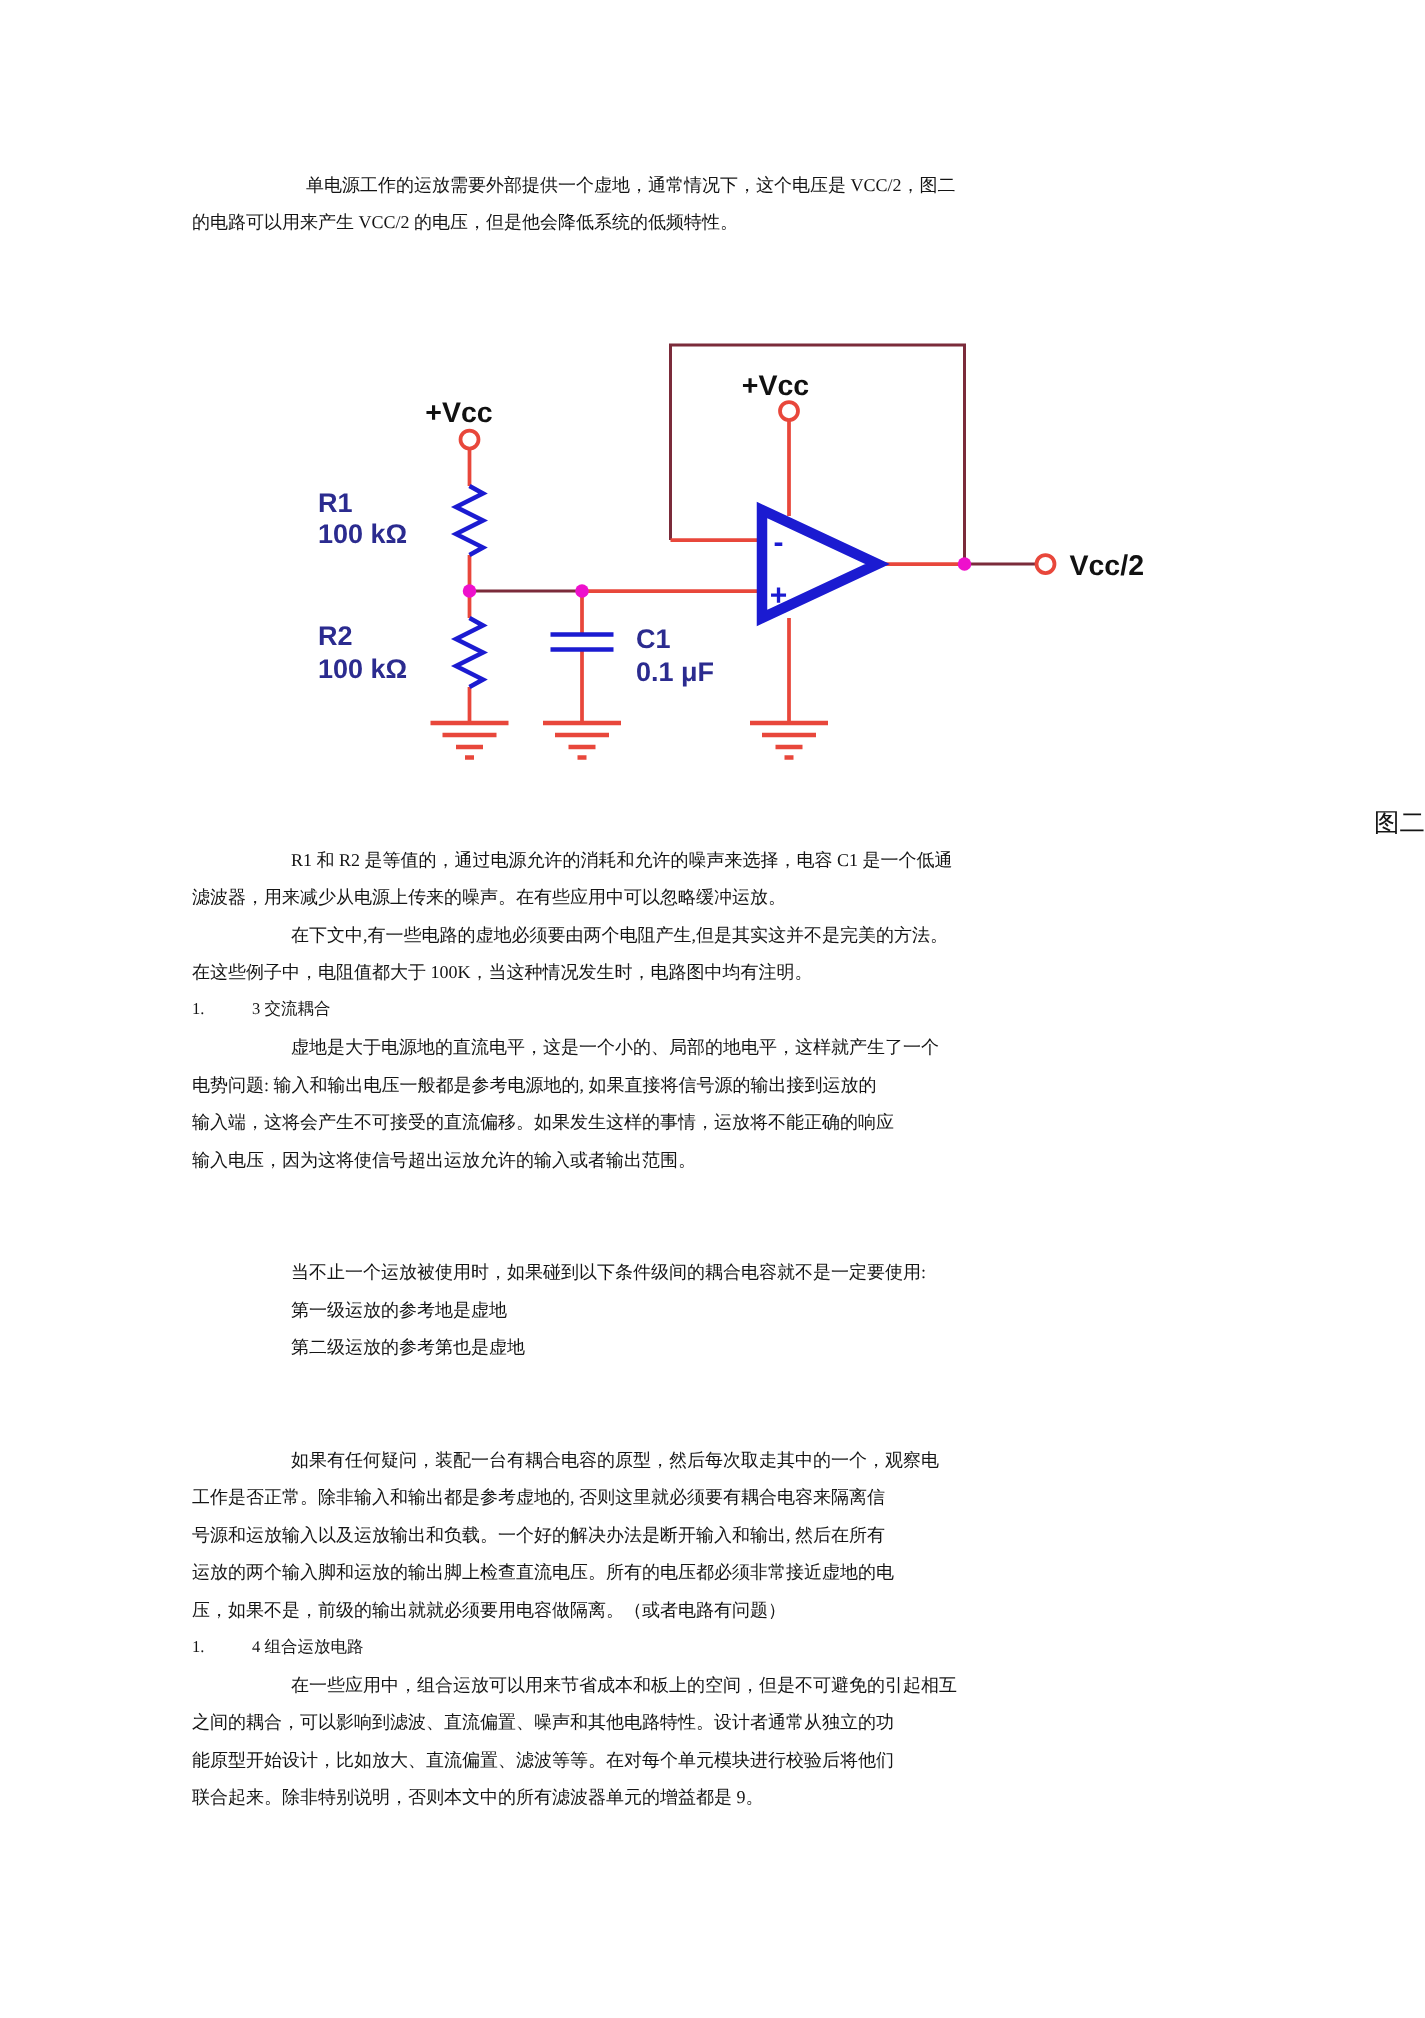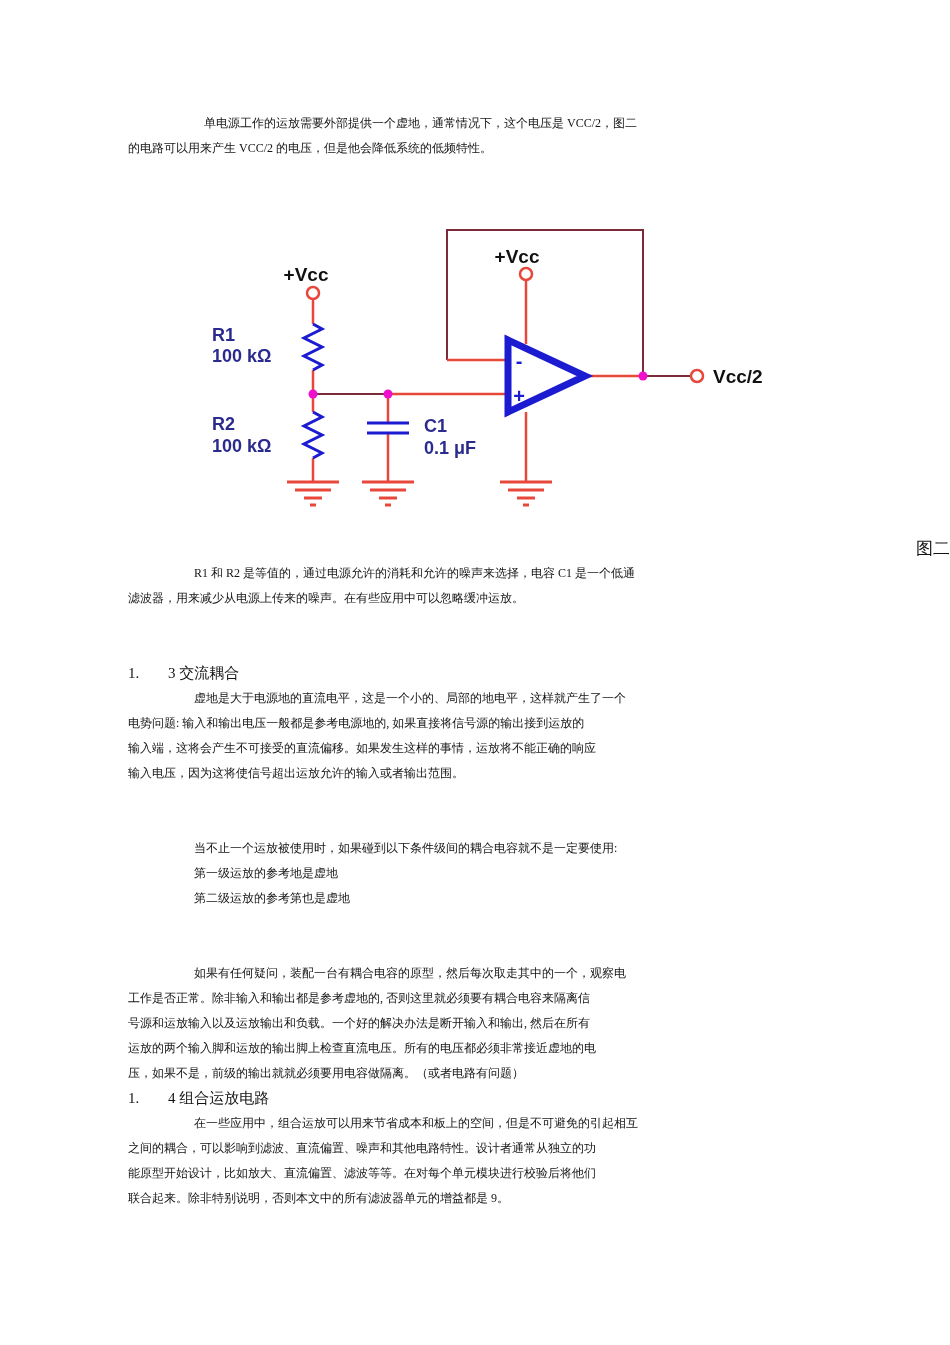--- a/index.html
+++ b/index.html
@@ -10,21 +10,21 @@
   .para{
     position:absolute;left:128px;width:712px;margin:0;
     font-size:12px;line-height:25px;white-space:pre-wrap;text-indent:66px;
   }
   .indent-lg{text-indent:76px;}
   .caption{
     position:absolute;left:0;width:950px;text-align:right;margin:0;
     font-size:17px;line-height:25px;
   }
   .li{
-    position:absolute;left:128px;margin:0;font-size:15px;line-height:25px;
+    position:absolute;left:128px;margin:0;font-size:11px;line-height:25px;
   }
   .li .marker{display:inline-block;width:40px;}
   
   .figure{position:absolute;left:0;top:210px;width:950px;height:310px;}
   .w-red{stroke:var(--wire-red);stroke-width:2.5;fill:none;}
   .w-dark{stroke:var(--wire-dark);stroke-width:2;fill:none;}
   .comp{stroke:var(--comp-blue);stroke-width:3;fill:none;stroke-linejoin:miter;}
   .dot{fill:var(--dot-magenta);stroke:none;}
   .term{stroke:var(--wire-red);stroke-width:2.5;fill:#ffffff;}
   .gnd{stroke:var(--wire-red);stroke-width:3;}
@@ -109,20 +109,22 @@
     <text class="lbl-navy" x="212" y="452">100 kΩ</text>
     <text class="lbl-navy" x="424" y="432">C1</text>
     <text class="lbl-navy" x="424" y="454">0.1 μF</text>
     <text class="lbl-black" x="713" y="383">Vcc/2</text>
   </svg>
 
   <p class="caption" style="top:536px">图二</p>
 
   <p class="para" style="top:561px">R1 和 R2 是等值的，通过电源允许的消耗和允许的噪声来选择，电容 C1 是一个低通
 滤波器，用来减少从电源上传来的噪声。在有些应用中可以忽略缓冲运放。</p>
+  <p class="para" style="top:611px">在下文中,有一些电路的虚地必须要由两个电阻产生,但是其实这并不是完美的方法。
+在这些例子中，电阻值都大于 100K，当这种情况发生时，电路图中均有注明。</p>
 
   <p class="li" style="top:661px">
     <span class="marker">1.</span><span>3 交流耦合</span>
   </p>
 
   <p class="para" style="top:686px">虚地是大于电源地的直流电平，这是一个小的、局部的地电平，这样就产生了一个
 电势问题: 输入和输出电压一般都是参考电源地的, 如果直接将信号源的输出接到运放的
 输入端，这将会产生不可接受的直流偏移。如果发生这样的事情，运放将不能正确的响应
 输入电压，因为这将使信号超出运放允许的输入或者输出范围。</p>
   <p class="para" style="top:836px">当不止一个运放被使用时，如果碰到以下条件级间的耦合电容就不是一定要使用:</p>

